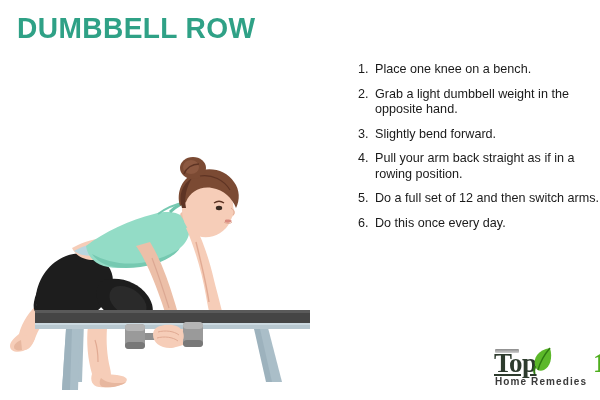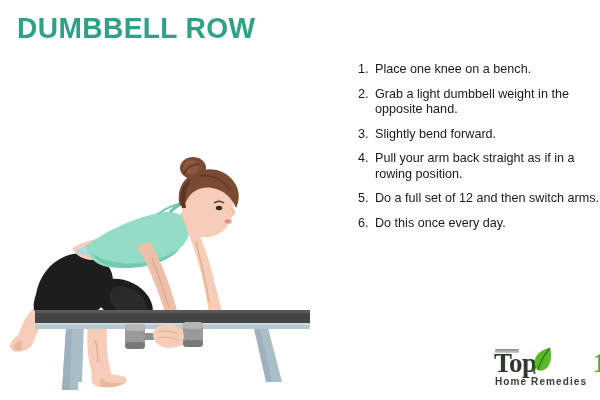--- a/index.html
+++ b/index.html
@@ -80,20 +80,21 @@
   }
   .logo-top {
     font-size: 27px;
     font-weight: bold;
     font-family: "Liberation Serif", serif;
     color: #2d3b2d;
     letter-spacing: -0.5px;
     position: absolute;
     left: 0;
     top: 0;
+    text-decoration: underline;
   }
   .logo-ten {
     font-size: 27px;
     font-weight: bold;
     font-family: "Liberation Serif", serif;
     color: #4fae1e;
     position: absolute;
     left: 51px;
     top: 0;
     letter-spacing: -1px;

